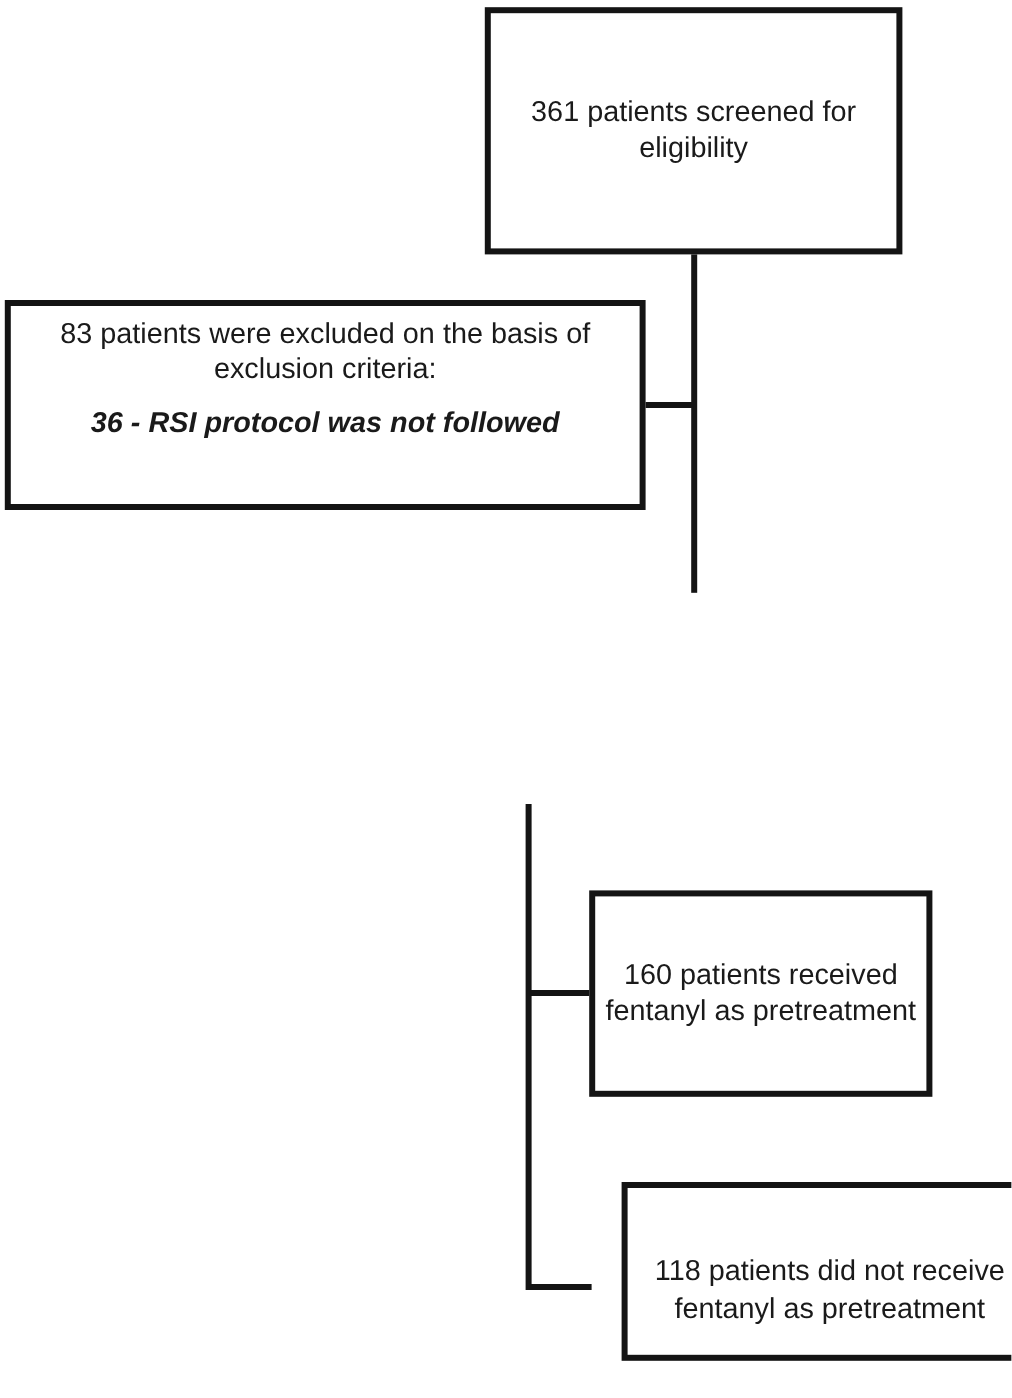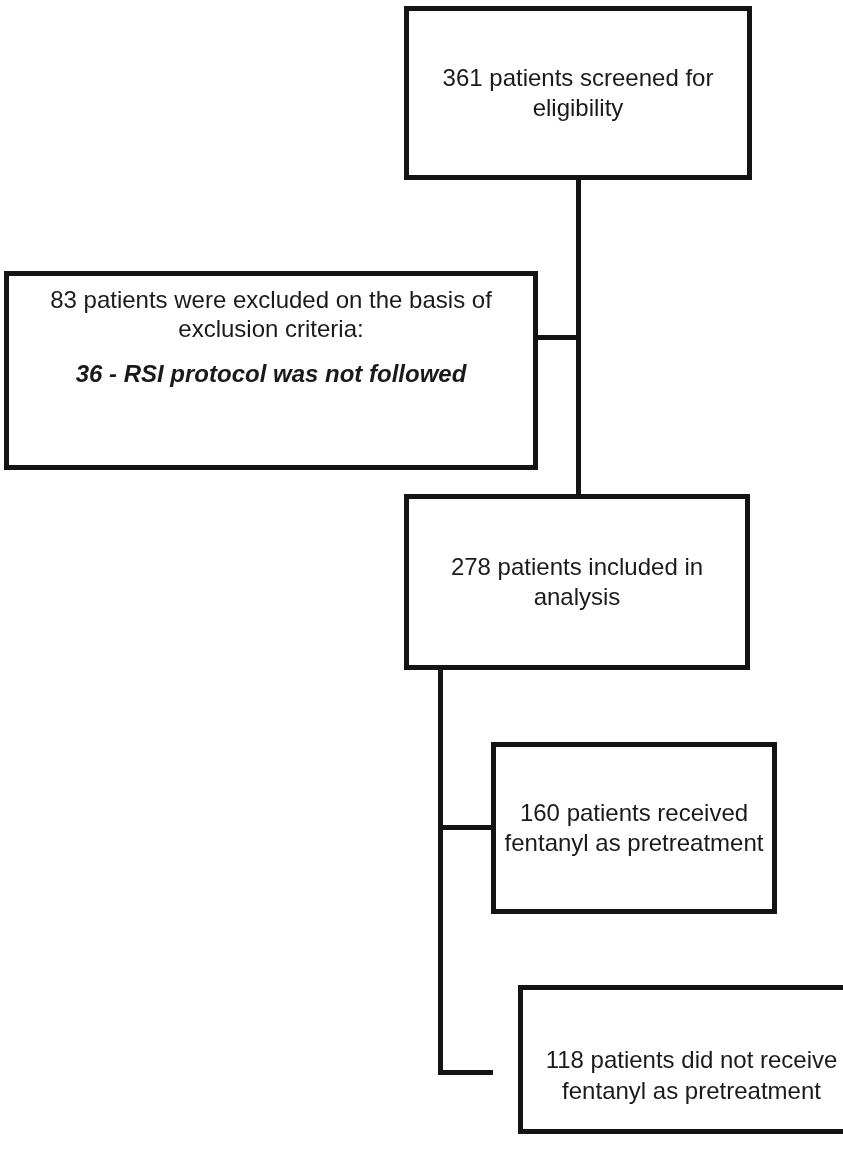--- a/index.html
+++ b/index.html
@@ -27,24 +27,24 @@
   .flow-box .box-text {
     font-size: 24px;
     line-height: 1.26;
     white-space: pre-line;
   }
   .connector {
     position: absolute;
     background: #141414;
   }
   
-  .box-screened   { left: 404px; top: 6px;   width: 348px; height: 174px; }
-  .box-excluded   { left: 4px;   top: 250px; width: 534px; height: 199px;
+  .box-screened   { left: 404px; top: 6px;   width: 348px; height: 206px; }
+  .box-excluded   { left: 4px;   top: 250px; width: 534px; height: 175px;
                     flex-direction: column; justify-content: flex-start;
-                    padding-top: 9px; margin-top: 21px; }
+                    padding-top: 9px; }
   .box-included   { left: 404px; top: 494px; width: 346px; height: 176px; }
   .box-fentanyl   { left: 491px; top: 742px; width: 286px; height: 172px;
                     }
   .box-nofentanyl { left: 518px; top: 985px; width: 347px; height: 149px;
                     padding-top: 32px; }
   .box-excluded .box-text { line-height: 1.22; }
   .box-excluded .reason {
     font-style: italic;
     font-size: 24px;
     line-height: 1.2;
@@ -75,24 +75,20 @@
     <div class="box-text">361 patients screened for
 eligibility</div>
   </div>
 
   <div class="flow-box box-excluded">
     <div class="box-text">83 patients were excluded on the basis of
 exclusion criteria:</div>
     <div class="reason">36 - RSI protocol was not followed</div>
   </div>
 
-  <div class="flow-box box-included">
-    <div class="box-text">278 patients included in
-analysis</div>
-  </div>
 
   <div class="flow-box box-fentanyl">
     <div class="box-text">160 patients received
 fentanyl as pretreatment</div>
   </div>
 
   <div class="flow-box box-nofentanyl">
     <div class="box-text">118 patients did not receive
 fentanyl as pretreatment</div>
   </div>

